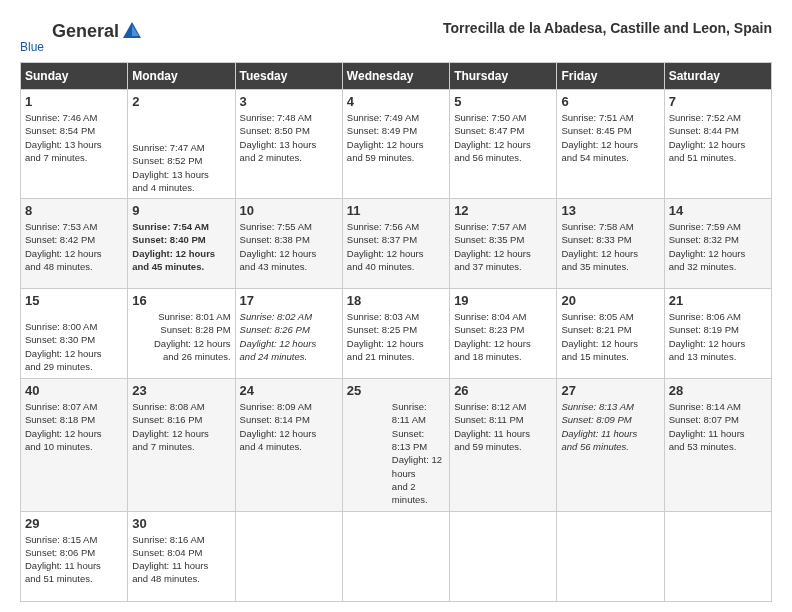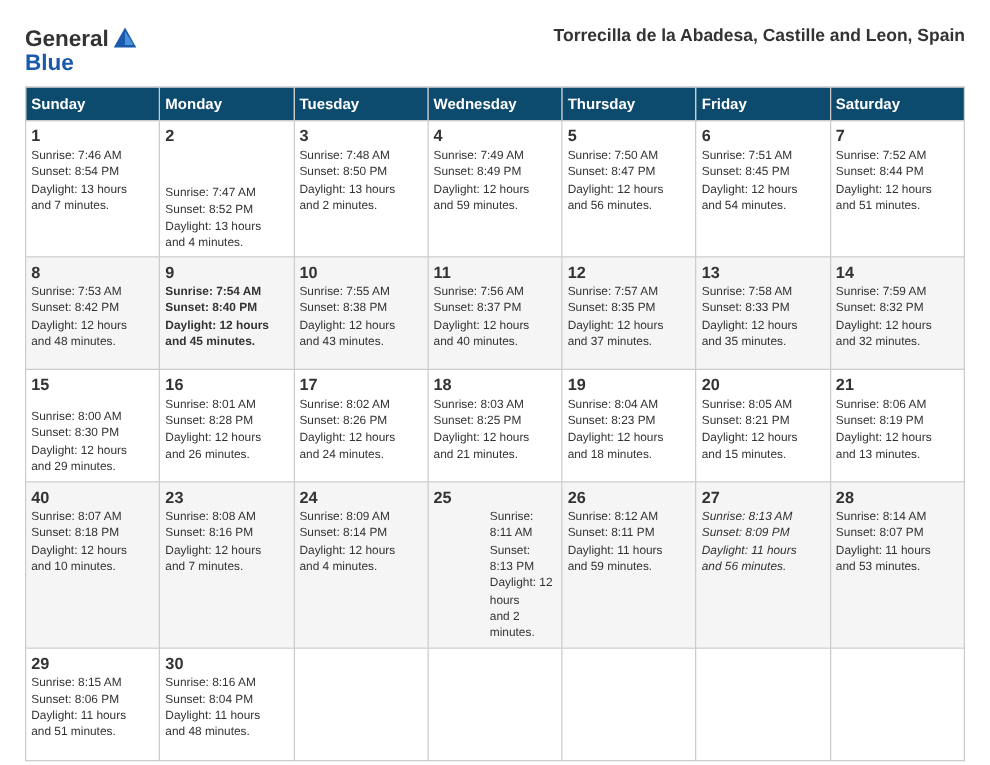--- a/index.html
+++ b/index.html
@@ -35,21 +35,21 @@
       color: #333;
       font-weight: bold;
       margin-left: 12px;
     }
     .calendar-table {
       width: 100%;
       border-collapse: collapse;
       table-layout: fixed;
     }
     .calendar-table th {
-      background-color: #0c4a6e;
+      background-color: #404040;
       color: #fff;
       font-size: 12px;
       padding: 6px 4px;
       text-align: left;
       border: 1px solid #ccc;
       font-weight: bold;
     }
     .calendar-table td {
       vertical-align: top;
       border: 1px solid #ccc;
@@ -75,28 +75,28 @@
     }
     .empty-cell {
       background: #fff !important;
     }
   </style>
 </head>
 <body>
 
 <div class="header-area">
   <div class="logo">
-    <div style="display:flex;align-items:flex-end;gap:2px;">
+    <div style="display:flex;align-items:flex-end;gap:2px;margin-left:32px;">
       <span style="font-size:18px;font-weight:bold;color:#333;">General</span>
       <svg width="22" height="22" viewBox="0 0 22 22">
         <polygon points="11,2 20,18 2,18" fill="#1a5aad"></polygon>
         <polygon points="11,5 18,16 11,16" fill="#4a90d9"></polygon>
       </svg>
     </div>
-    <span style="font-size:18px;font-weight:bold;color:#1a5aad;margin-top:-2px;">Blue</span>
+    <span style="font-size:12px;font-weight:normal;color:#1a5aad;margin-top:-2px;">Blue</span>
   </div>
   <div class="title-section">
     <div class="location-title">Torrecilla de la Abadesa, Castille and Leon, Spain</div>
   </div>
 </div>
 
 <table class="calendar-table">
   <thead>
     <tr id="header-row">
     <th>Sunday</th>
@@ -214,28 +214,28 @@
       <tr>
         <td>
           <span class="day-number">15</span>
           <div class="day-info" style="white-space: pre-line; margin-top: 12px;">Sunrise: 8:00 AM
 Sunset: 8:30 PM
 Daylight: 12 hours
 and 29 minutes.</div>
         </td>
         <td>
           <span class="day-number">16</span>
-          <div class="day-info" style="white-space: pre-line;">Sunrise: 8:01 AM
+          <div class="day-info" style="white-space: pre-line; text-align: right;">Sunrise: 8:01 AM
 Sunset: 8:28 PM
 Daylight: 12 hours
 and 26 minutes.</div>
         </td>
         <td>
           <span class="day-number">17</span>
-          <div class="day-info" style="white-space: pre-line;">Sunrise: 8:02 AM
+          <div class="day-info" style="white-space: pre-line; font-style: italic;">Sunrise: 8:02 AM
 Sunset: 8:26 PM
 Daylight: 12 hours
 and 24 minutes.</div>
         </td>
         <td>
           <span class="day-number">18</span>
           <div class="day-info" style="white-space: pre-line;">Sunrise: 8:03 AM
 Sunset: 8:25 PM
 Daylight: 12 hours
 and 21 minutes.</div>

